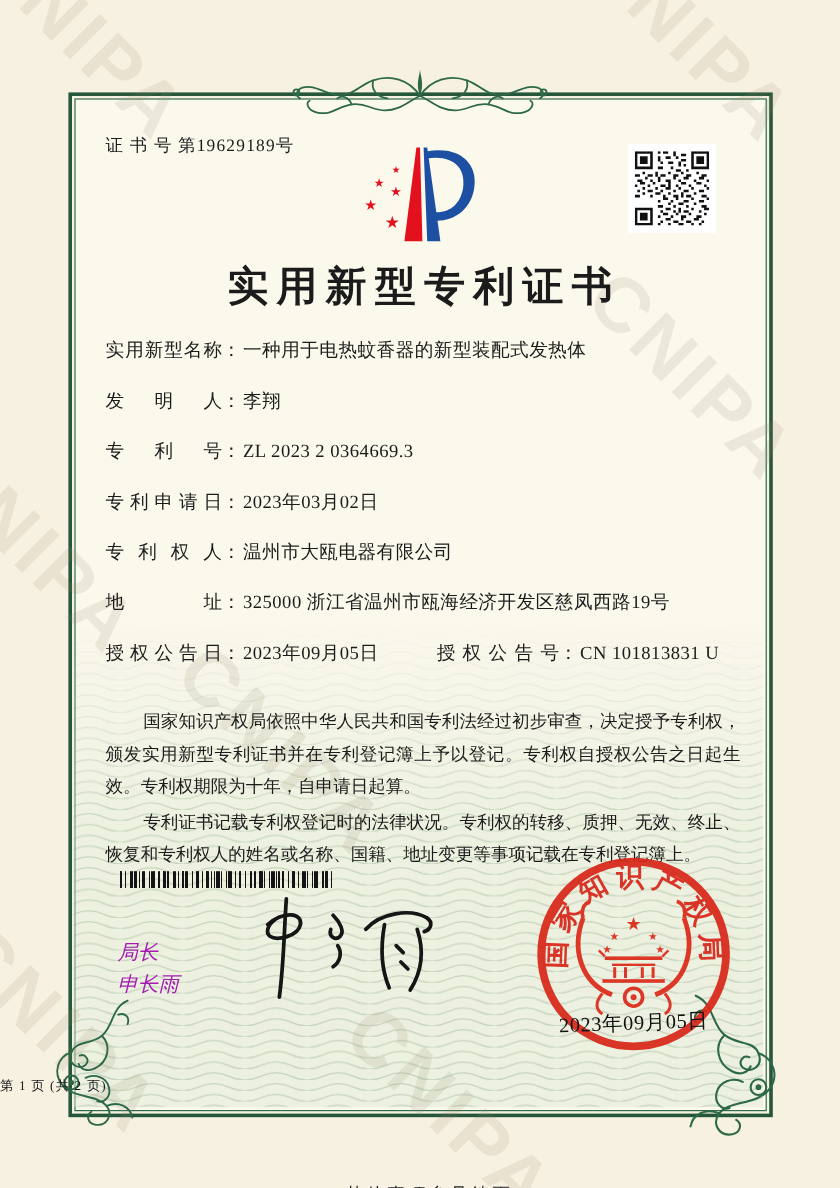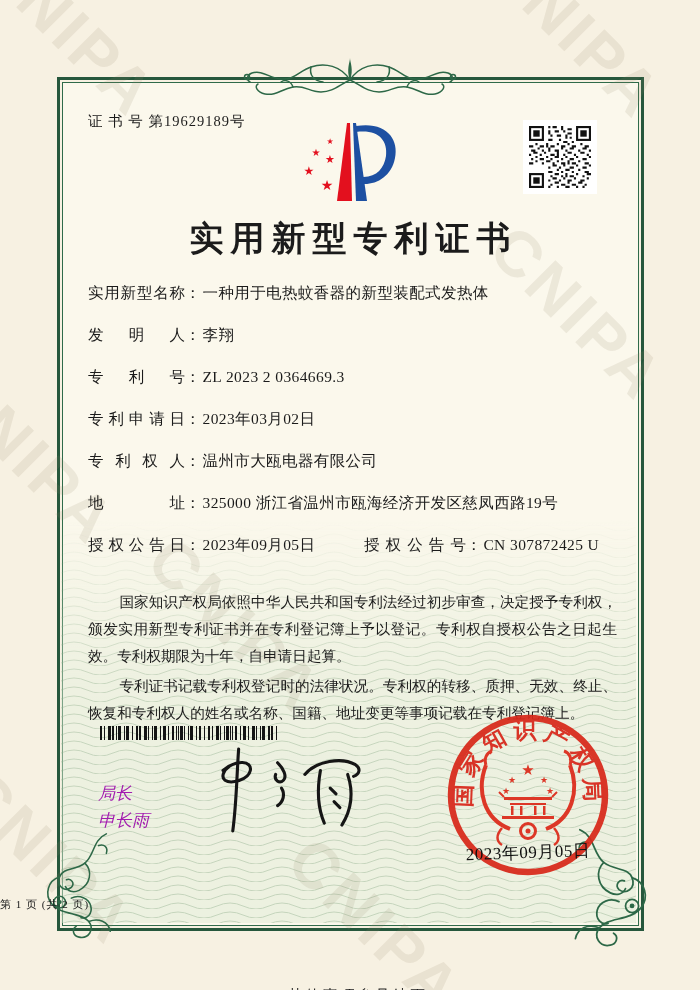--- a/index.html
+++ b/index.html
@@ -217,21 +217,21 @@
             <span>日</span>
           </span><span class="colon">：</span><span class="val">2023年09月05日</span>
       </span>
       <span class="fgroup">
         <span class="spread lab2">
             <span>授</span>
             <span>权</span>
             <span>公</span>
             <span>告</span>
             <span>号</span>
-          </span><span class="colon">：</span><span class="val">CN 307872425 U</span>
+          </span><span class="colon">：</span><span class="val">CN 101813831 U</span>
       </span>
     </div>
   </div>
 
   <div class="paras">
     <p>国家知识产权局依照中华人民共和国专利法经过初步审查，决定授予专利权，颁发实用新型专利证书并在专利登记簿上予以登记。专利权自授权公告之日起生效。专利权期限为十年，自申请日起算。</p>
     <p>专利证书记载专利权登记时的法律状况。专利权的转移、质押、无效、终止、恢复和专利权人的姓名或名称、国籍、地址变更等事项记载在专利登记簿上。</p>
   </div>
 
   <div class="barcode"></div>

